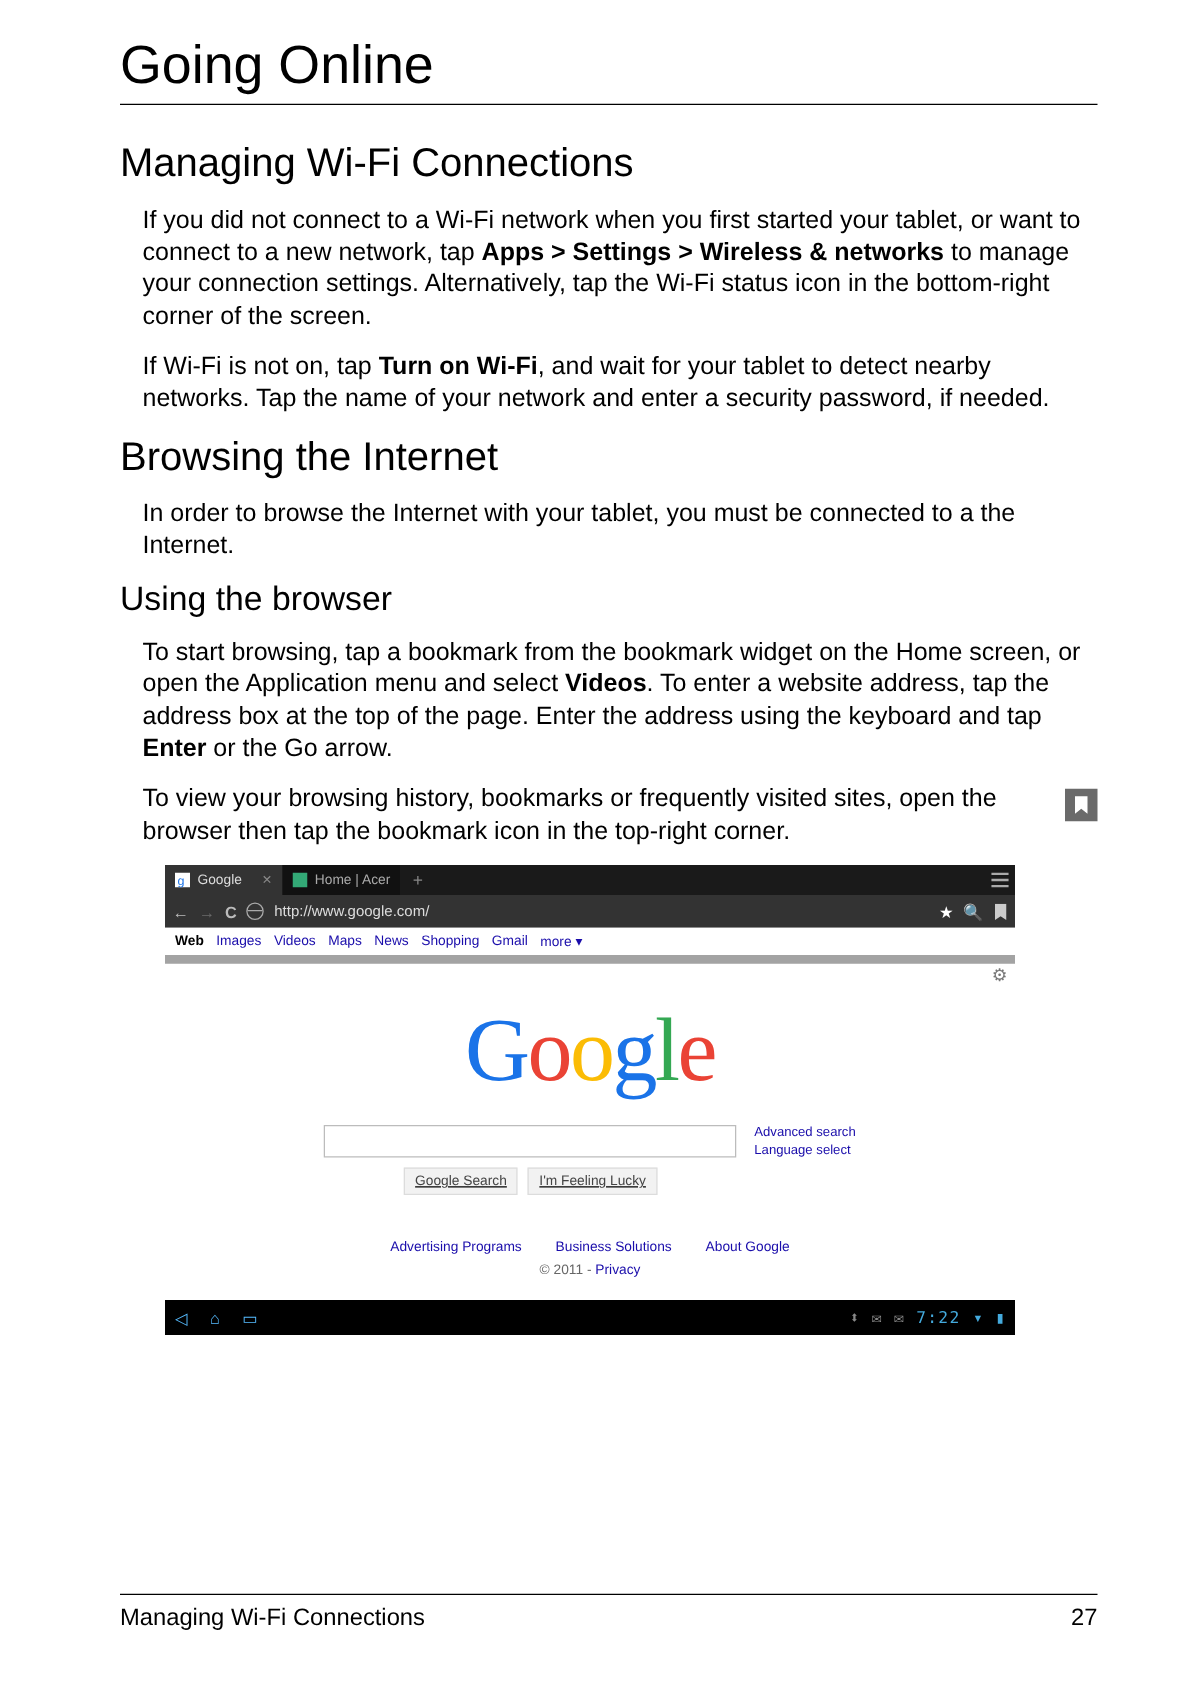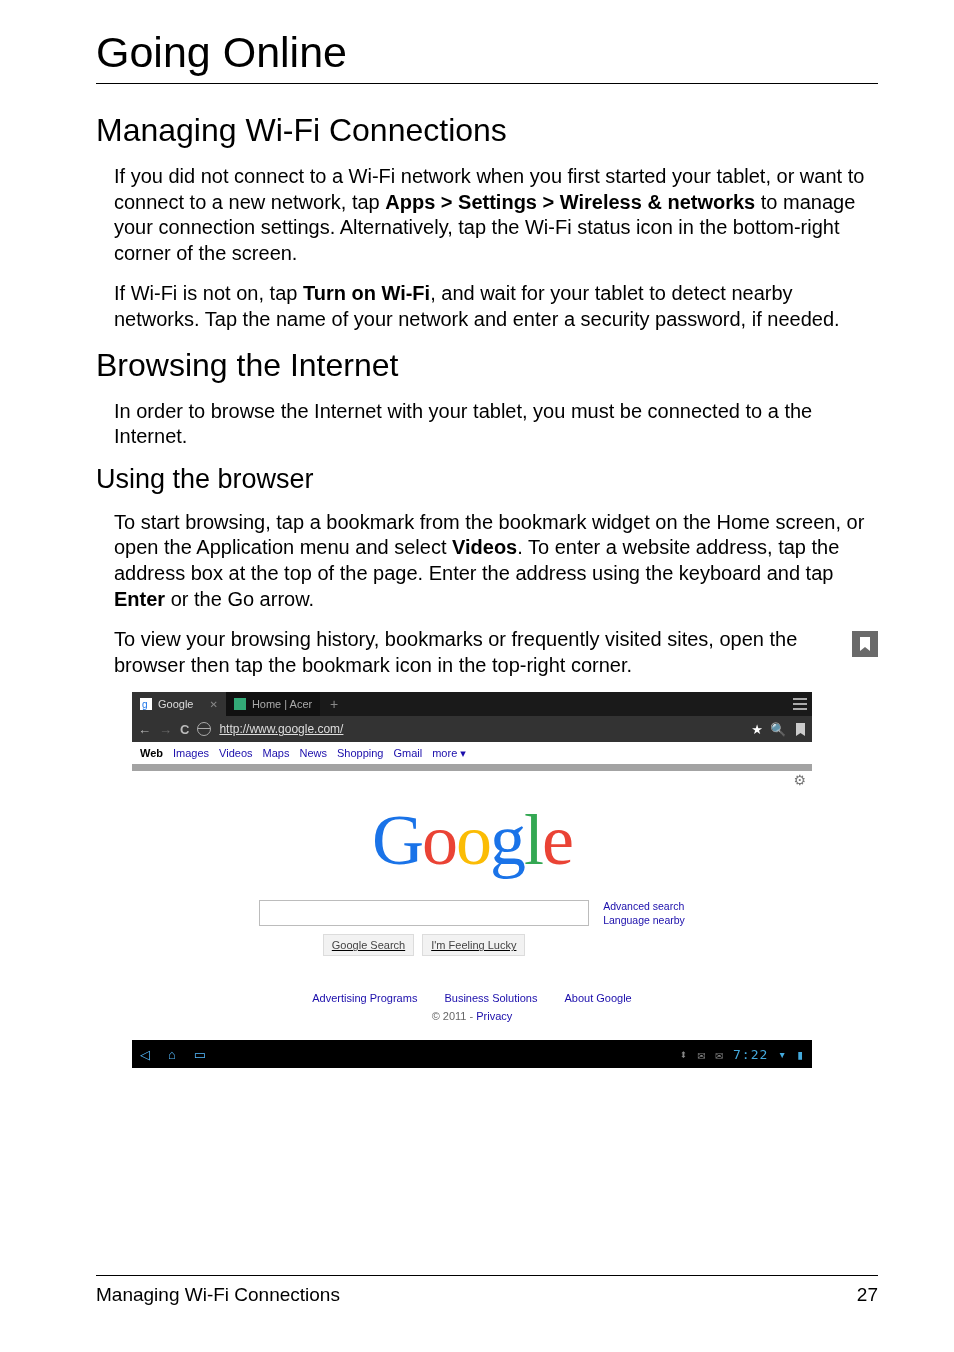--- a/index.html
+++ b/index.html
@@ -83,21 +83,21 @@
     display: flex;
     align-items: center;
     padding: 0 6px;
     gap: 8px;
     color: #ddd;
     font-size: 12px;
   }
   .urlbar .nav-icn { color:#bbb; font-size:13px; }
   .urlbar .globe { width:14px; height:14px; border:1.5px solid #aaa; border-radius:50%; position:relative; }
   .urlbar .globe:after { content:""; position:absolute; left:0; right:0; top:5px; border-top:1px solid #aaa;}
-  .urlbar .url { flex:1;text-decoration:underline; }
+  .urlbar .url { flex:1; }
   .urlbar .star { color:#fff; font-size:13px;}
   .urlbar .srch { color:#bbb; font-size:13px;}
   .urlbar .bmk svg { width:11px; height:13px; display:block;}
   .gpage {
     background:#fff;
     padding: 0 0 18px 0;
     position:relative;
   }
   .gnav {
     font-size: 11px;
@@ -250,21 +250,21 @@
     <div class="search-row">
       <div class="search-col">
         <input class="sbox" type="text" style="">
         <div class="sbtns">
           <button class="gbtn">Google Search</button>
           <button class="gbtn">I'm Feeling Lucky</button>
         </div>
       </div>
       <div class="sidelinks">
         <a>Advanced search</a>
-        <a>Language nearby</a>
+        <a>Language select</a>
       </div>
     </div>
     <div class="gfooter">
       <div>
         <a>Advertising Programs</a>
         <a>Business Solutions</a>
         <a>About Google</a>
       </div>
       <div class="sub">
         <span>© 2011 - </span><a>Privacy</a>

